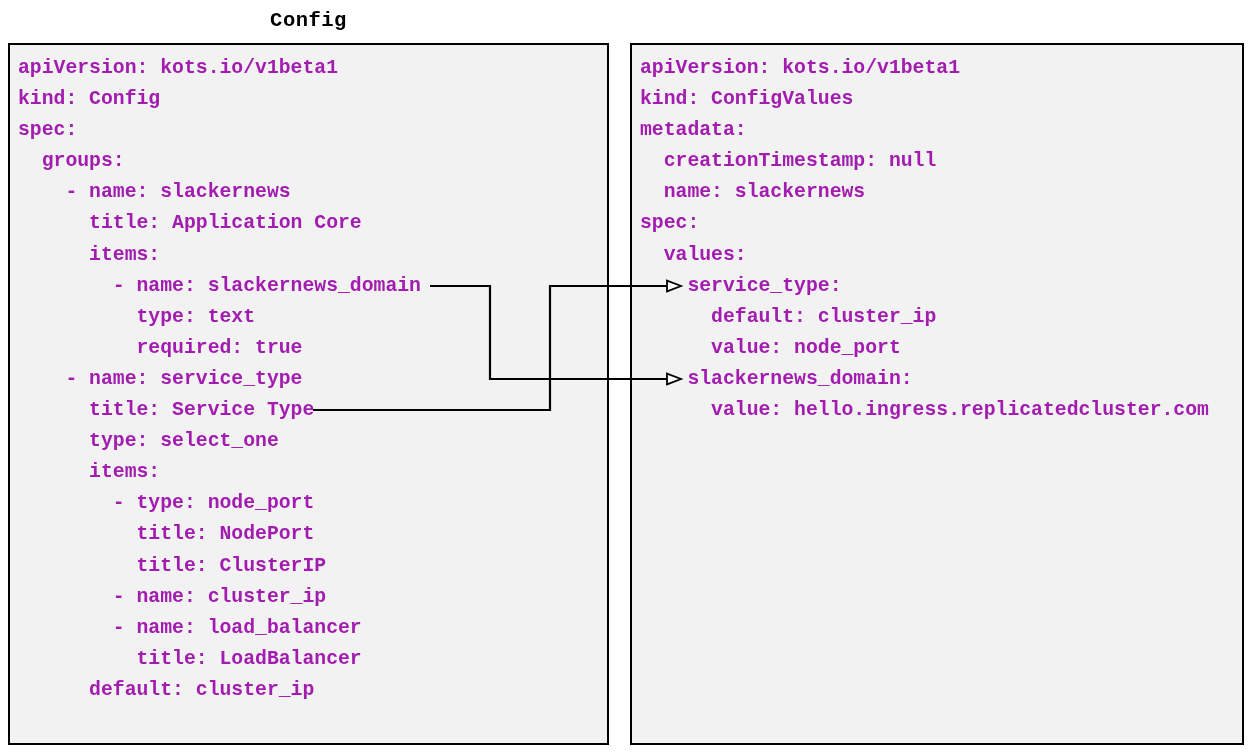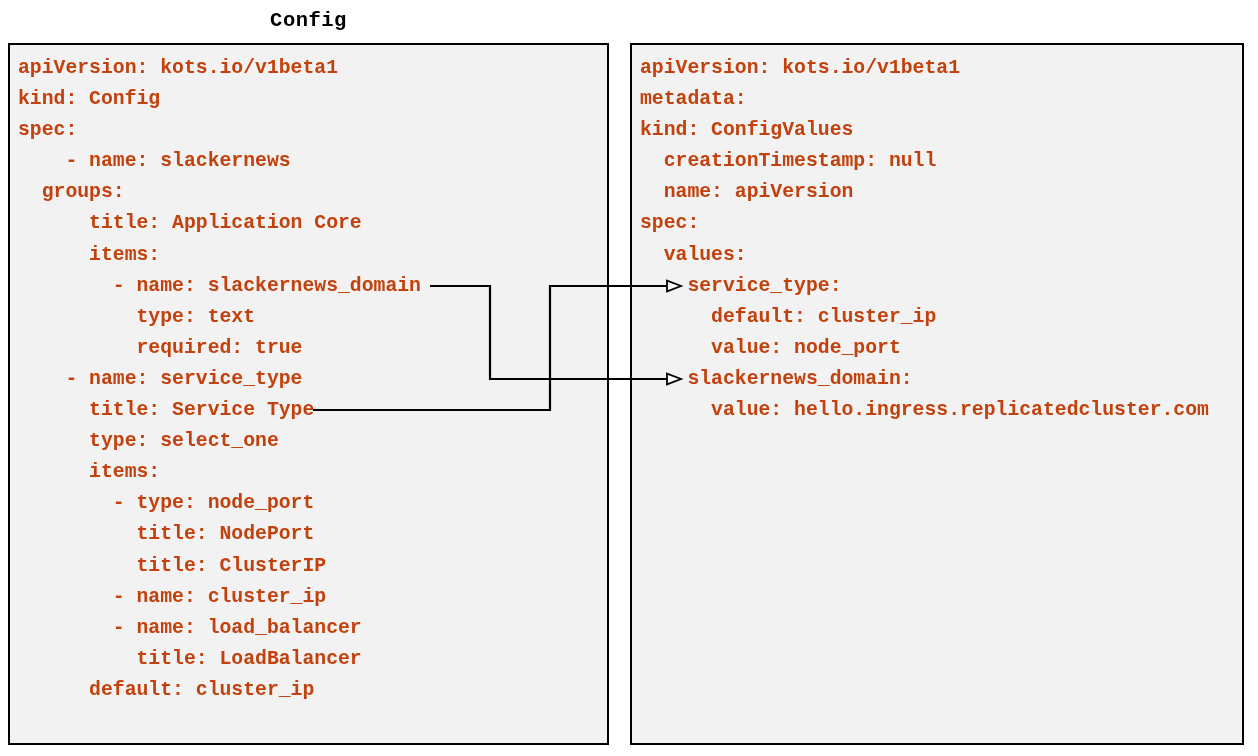--- a/index.html
+++ b/index.html
@@ -38,21 +38,21 @@
   }
   .code-panel.left  { left: 8px;   width: 601px; }
   .code-panel.right { left: 630px; width: 614px; }
   .code-line {
     white-space: pre;
     font-family: "Liberation Mono", "DejaVu Sans Mono", monospace;
     font-weight: bold;
     font-size: 19.75px;
     line-height: 31.1px;
     height: 31.1px;
-    color: #c2410c;
+    color: #a21caf;
   }
   svg.connector-layer {
     position: absolute;
     left: 0; top: 0;
     width: 1258px; height: 756px;
     pointer-events: none;
     z-index: 5;
   }
 </style>
 </head>
@@ -61,46 +61,46 @@
 <div class="stage">
 
   <div class="panel-title left">Config</div>
 
   <div class="panel-title right">ConfigValues</div>
 
   <div class="code-panel left">
       <div class="code-line">apiVersion: kots.io/v1beta1</div>
       <div class="code-line">kind: Config</div>
       <div class="code-line">spec:</div>
+      <div class="code-line">  groups:</div>
       <div class="code-line">    - name: slackernews</div>
-      <div class="code-line">  groups:</div>
       <div class="code-line">      title: Application Core</div>
       <div class="code-line">      items:</div>
       <div class="code-line">        - name: slackernews_domain</div>
       <div class="code-line">          type: text</div>
       <div class="code-line">          required: true</div>
       <div class="code-line">    - name: service_type</div>
       <div class="code-line">      title: Service Type</div>
       <div class="code-line">      type: select_one</div>
       <div class="code-line">      items:</div>
       <div class="code-line">        - type: node_port</div>
       <div class="code-line">          title: NodePort</div>
       <div class="code-line">          title: ClusterIP</div>
       <div class="code-line">        - name: cluster_ip</div>
       <div class="code-line">        - name: load_balancer</div>
       <div class="code-line">          title: LoadBalancer</div>
       <div class="code-line">      default: cluster_ip</div>
     </div>
 
   <div class="code-panel right">
       <div class="code-line">apiVersion: kots.io/v1beta1</div>
+      <div class="code-line">kind: ConfigValues</div>
       <div class="code-line">metadata:</div>
-      <div class="code-line">kind: ConfigValues</div>
       <div class="code-line">  creationTimestamp: null</div>
-      <div class="code-line">  name: apiVersion</div>
+      <div class="code-line">  name: slackernews</div>
       <div class="code-line">spec:</div>
       <div class="code-line">  values:</div>
       <div class="code-line">    service_type:</div>
       <div class="code-line">      default: cluster_ip</div>
       <div class="code-line">      value: node_port</div>
       <div class="code-line">    slackernews_domain:</div>
       <div class="code-line">      value: hello.ingress.replicatedcluster.com</div>
     </div>
 
   <svg class="connector-layer" viewBox="0 0 1258 756" xmlns="http://www.w3.org/2000/svg">

